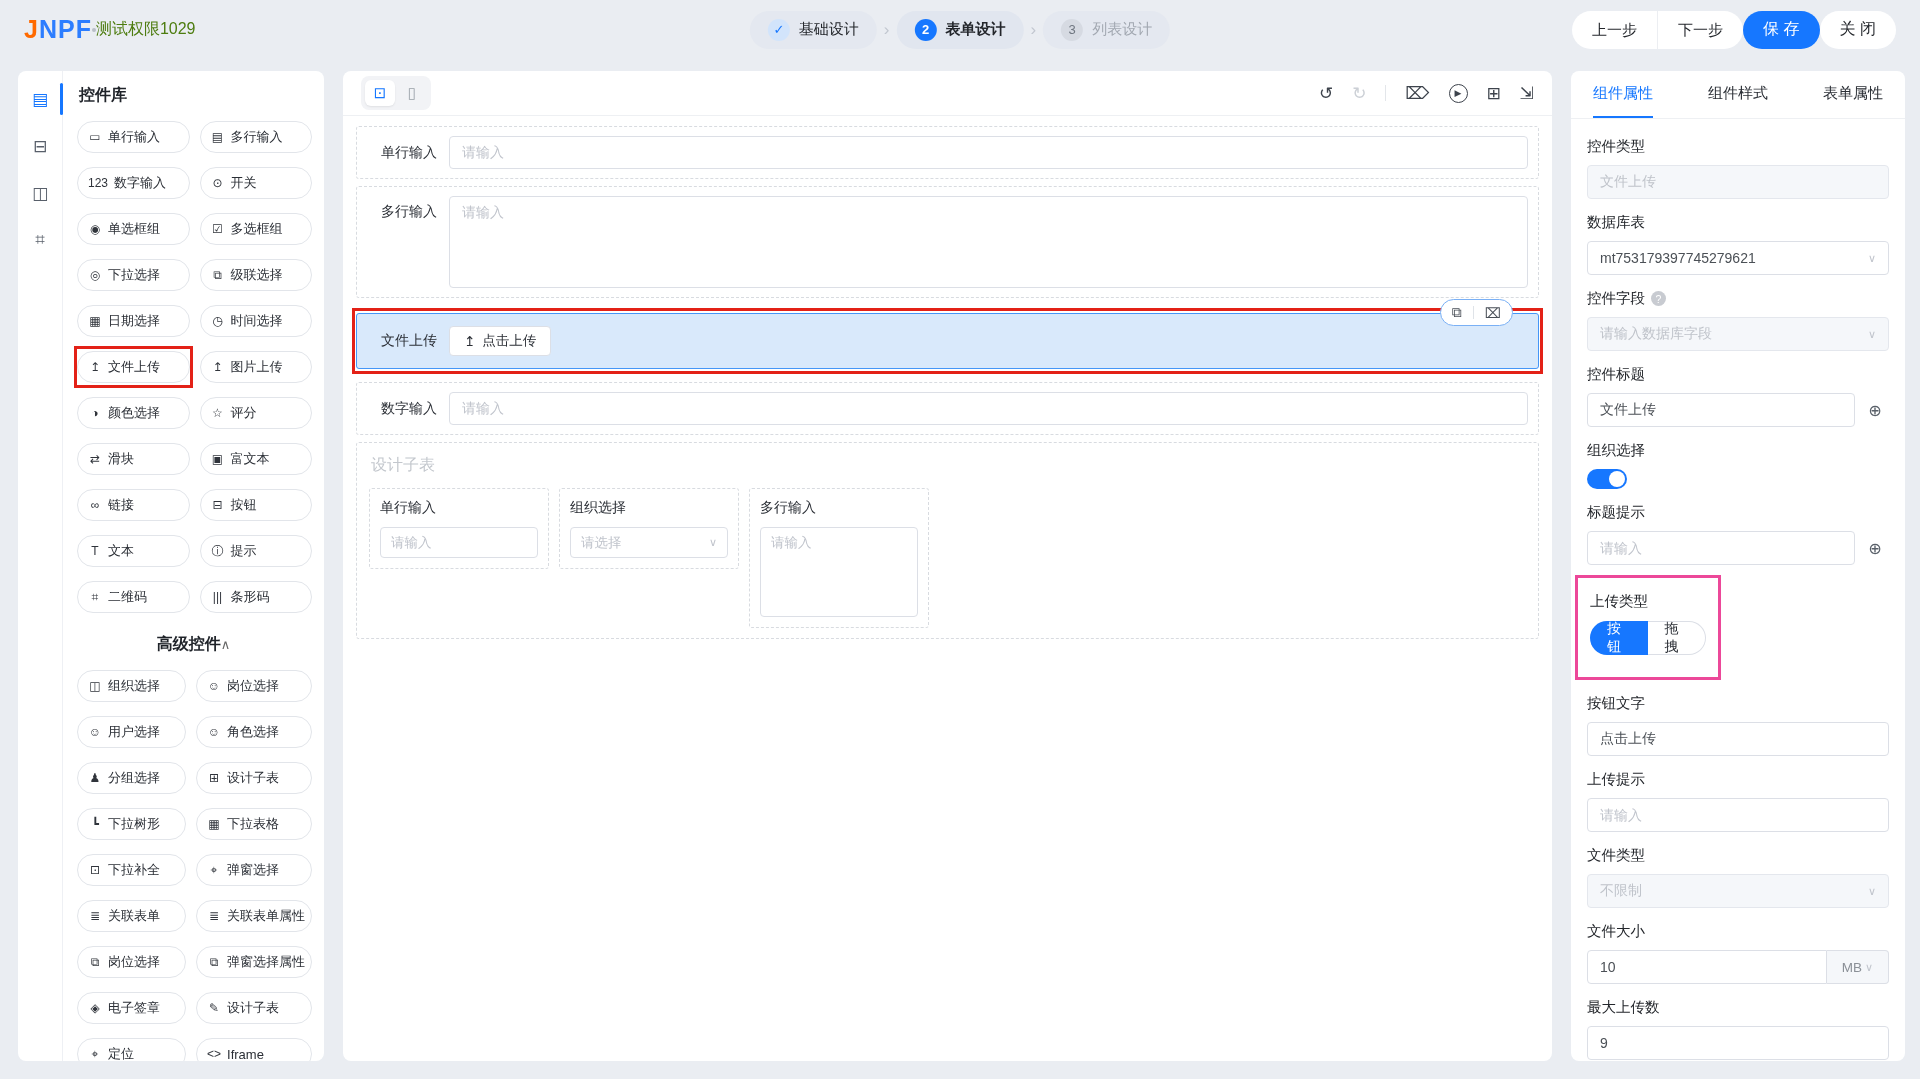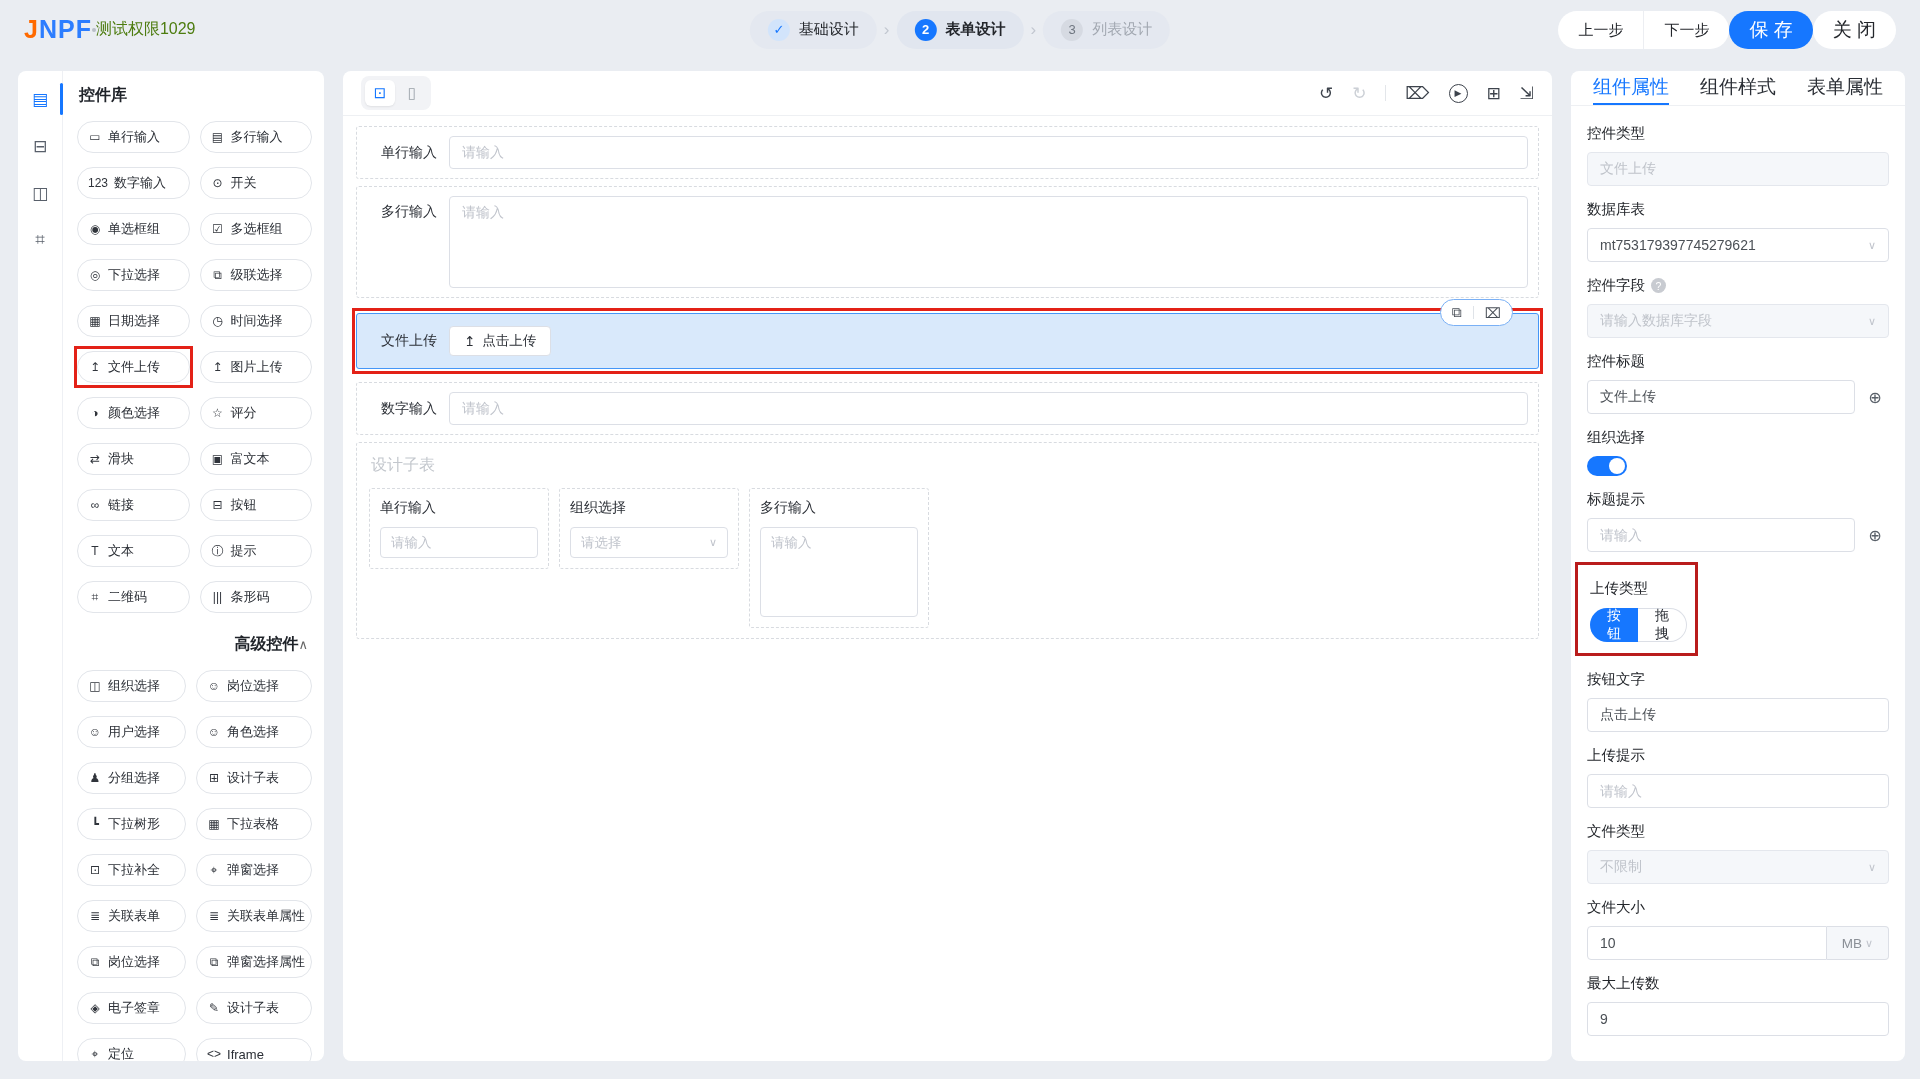--- a/index.html
+++ b/index.html
@@ -20,40 +20,40 @@
   .step.pending{color:#a2a8b1}
   .scircle{width:22px;height:22px;border-radius:50%;display:flex;align-items:center;justify-content:center;font-size:13px;flex:none}
   .step.done .scircle{background:#d2e4fb;color:#1677ff;font-weight:bold}
   .step.active .scircle{background:#1677ff;color:#fff}
   .step.pending .scircle{background:#d6dae2;color:#6f7680}
   .schev{color:#c2c7d0;font-size:17px}
   .h-right{margin-left:auto;display:flex;align-items:center;}
   .btn-pair{display:flex;background:#fff;border-radius:19px;height:38px;align-items:center;overflow:hidden}
   .pbtn{padding:0 20px;font-size:15px;color:#23262b;cursor:pointer;line-height:38px}
   .pbtn:first-child{border-right:1px solid #eceef2}
-  .btn{height:38px;border-radius:19px;padding:0 20px;display:flex;align-items:center;font-size:19px;cursor:pointer}
+  .btn{height:38px;border-radius:19px;padding:0 20px;display:flex;align-items:center;font-size:16px;cursor:pointer}
   .btn.primary{background:#1677ff;color:#fff}
   .btn.white{background:#fff;color:#23262b}
 
   
   .content{display:flex;margin:12px 15px 0 18px;gap:19px;height:990px}
 
   
   .left-panel{width:306px;background:#fff;border-radius:8px;display:flex;flex:none;overflow:hidden}
   .rail{width:45px;border-right:1px solid #eef0f4;padding-top:16px;display:flex;flex-direction:column;align-items:center;gap:23px;flex:none}
   .ric{width:24px;height:24px;display:flex;align-items:center;justify-content:center;font-size:17px;color:#585f6a;position:relative;cursor:pointer}
   .ric.active{color:#1677ff}
   .ric.active::after{content:"";position:absolute;right:-11px;top:-4px;width:3px;height:32px;background:#1677ff;border-radius:2px}
   .complist{flex:1;padding:8px 12px 0 14px;overflow:hidden}
   .lib-title{font-size:16px;font-weight:bold;margin:6px 0 15px 2px;color:#1f2329}
   .grid{display:grid;grid-template-columns:1fr 1fr;gap:14px 10px}
   .comp{height:32px;border:1px solid #e2e5ea;border-radius:16px;background:#fff;display:flex;align-items:center;gap:6px;padding:0 6px 0 10px;font-size:13px;color:#2a2e35;cursor:grab;white-space:nowrap;position:relative}
   .cicon{font-size:12px;color:#30343b;flex:none;min-width:14px;text-align:center}
   .comp.hl::after{content:"";position:absolute;inset:-6px -4px;border:3px solid #e32117;pointer-events:none}
-  .adv-head{display:flex;align-items:center;justify-content:flex-end;font-size:16px;font-weight:bold;margin:21px 4px 15px 2px;color:#1f2329}
+  .adv-head{display:flex;align-items:center;justify-content:center;font-size:16px;font-weight:bold;margin:21px 4px 15px 2px;color:#1f2329}
   .adv-head .ch{font-weight:normal;color:#666;font-size:13px;cursor:pointer}
 
   
   .canvas{flex:1;background:#fff;border-radius:8px;display:flex;flex-direction:column;overflow:hidden}
   .ctoolbar{height:45px;border-bottom:1px solid #eef0f3;display:flex;align-items:center;padding:0 18px;flex:none}
   .device{background:#f2f3f6;border-radius:8px;padding:4px;display:flex;gap:2px}
   .dbtn{width:30px;height:26px;border-radius:6px;display:flex;align-items:center;justify-content:center;font-size:15px;color:#9aa0a8;cursor:pointer}
   .dbtn.active{background:#fff;color:#1677ff;box-shadow:0 1px 2px rgba(0,0,0,.08)}
   .ctools{margin-left:auto;display:flex;align-items:center;gap:19px;color:#3d434c;font-size:17px}
   .ctools span{cursor:pointer}
@@ -78,35 +78,35 @@
   .subtitle{font-size:16px;color:#c3c7cd;margin:2px 0 12px 2px}
   .subcards{display:flex;gap:10px;align-items:flex-start}
   .scard{border:1px dashed #d8dbe0;border-radius:3px;padding:10px;width:180px;background:#fff}
   .slabel{font-size:14px;color:#2a2e35;margin-bottom:10px}
   .sinput{height:31px;border:1px solid #dcdfe6;border-radius:4px;display:flex;align-items:center;padding:0 10px;color:#c0c4cc;font-size:13.5px;justify-content:space-between}
   .stext{height:90px;align-items:flex-start;padding-top:6px}
 
   
   .right-panel{width:334px;background:#fff;border-radius:8px;flex:none;display:flex;flex-direction:column;overflow:hidden}
   .ptabs{display:flex;justify-content:space-between;padding:0 22px;border-bottom:1px solid #eef0f3;flex:none}
-  .ptab{height:34px;display:flex;align-items:center;font-size:19px;color:#2a2e35;border-bottom:2px solid transparent;cursor:pointer}
+  .ptab{height:47px;display:flex;align-items:center;font-size:15px;color:#2a2e35;border-bottom:2px solid transparent;cursor:pointer}
   .ptab.active{color:#1677ff;border-bottom-color:#1677ff}
   .pbody{flex:1;padding:4px 16px 0;overflow:hidden}
   .plabel{font-size:14.5px;color:#23262b;margin:14px 0 9px;display:flex;align-items:center}
   .pinput{height:34px;border:1px solid #dcdfe6;border-radius:4px;display:flex;align-items:center;padding:0 12px;font-size:14px;color:#4b5056;background:#fff;justify-content:space-between;cursor:pointer}
   .pinput.disabled{background:#f5f7fa;border-color:#e4e7ed;color:#bfc3ca;cursor:default}
   .chev2{color:#c0c4cc;font-size:11px}
   .qmark{display:inline-flex;width:15px;height:15px;border-radius:50%;background:#c8cbd1;color:#fff;font-size:10.5px;align-items:center;justify-content:center;margin-left:6px}
   .rowflex{display:flex;gap:6px;align-items:center}
   .globe{width:28px;height:30px;display:flex;align-items:center;justify-content:center;color:#596069;font-size:16px;flex:none;cursor:pointer}
   .pfield{width:100%;height:34px;border:1px solid #dcdfe6;border-radius:4px;padding:0 12px;font-size:14px;color:#4b5056;outline:none;font-family:inherit;background:#fff}
   .pfield::placeholder{color:#c0c4cc}
   .toggle{width:40px;height:20px;border-radius:10px;background:#1677ff;position:relative;cursor:pointer;margin-top:2px}
   .toggle::after{content:"";position:absolute;right:2px;top:2px;width:16px;height:16px;border-radius:50%;background:#fff}
-  .red3{border:3px solid #b91c1c;padding:0 12px 11px;margin:10px 0 0 -12px;width:123px}
+  .red3{border:3px solid #ec4899;padding:0 12px 22px;margin:10px 0 0 -12px;width:146px}
   .seg{display:inline-flex;height:34px}
   .seg .s1{background:#1677ff;color:#fff;border-radius:17px 0 0 17px;padding:0 17px;display:flex;align-items:center;font-size:14px;cursor:pointer}
   .seg .s2{background:#fff;border:1px solid #dcdfe6;border-left:none;border-radius:0 17px 17px 0;padding:0 17px;display:flex;align-items:center;font-size:14px;color:#2a2e35;cursor:pointer}
   .sizegroup{display:flex}
   .sizegroup .pfield{border-radius:4px 0 0 4px;flex:1;width:auto}
   .unit{width:62px;background:#f5f7fa;border:1px solid #dcdfe6;border-left:none;border-radius:0 4px 4px 0;display:flex;align-items:center;justify-content:center;gap:3px;color:#8b9097;font-size:13.5px;cursor:pointer}
 </style>
 </head>
 <body>
 

